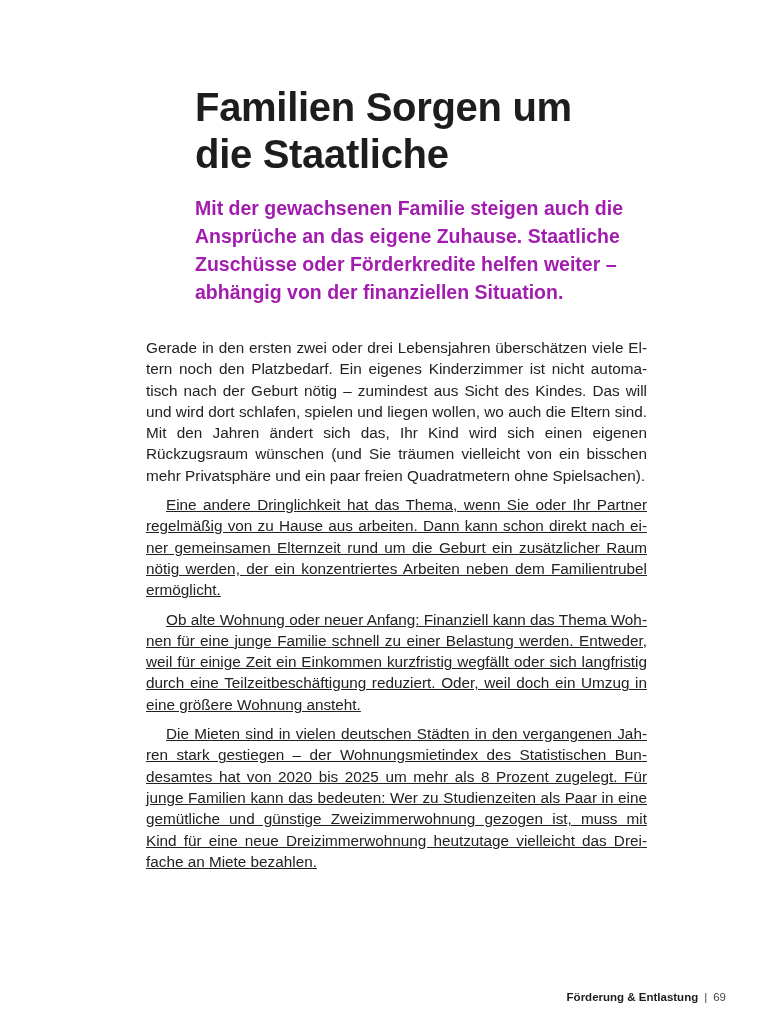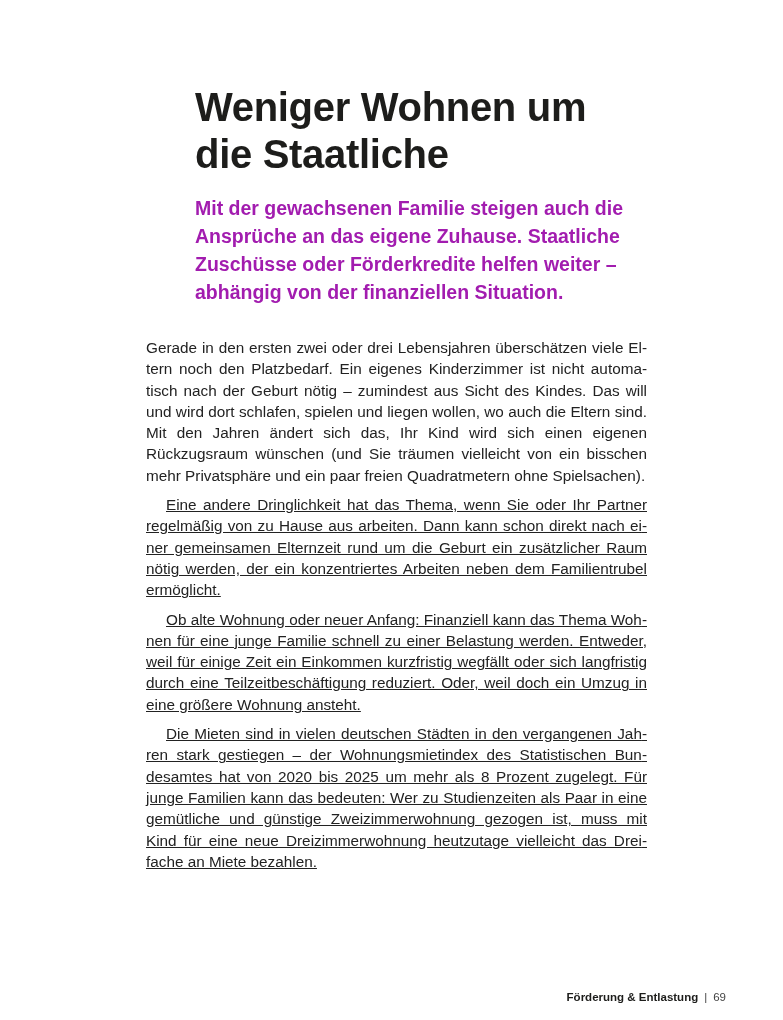--- a/index.html
+++ b/index.html
@@ -32,21 +32,21 @@
     }
     .footer .section { font-weight: bold; }
     .footer .sep { margin: 0 6px; color: #444; }
     .footer .num { color: #444; }
   </style>
 </head>
 <body>
 
 <div class="page">
   <h1 class="title">
-    <span>Weniger Wohnen um</span><br>
+    <span>Familien Sorgen um</span><br>
     <span>die Staatliche</span>
   </h1>
 
   <p class="lead">Mit der gewachsenen Familie steigen auch die Ansprüche an das eigene Zuhause. Staatliche Zuschüsse oder Förderkredite helfen weiter – abhängig von der finanziellen Situation.</p>
 
   <div class="body">
     <p>Gerade in den ersten zwei oder drei Lebensjahren überschätzen viele El­tern noch den Platzbedarf. Ein eigenes Kinderzimmer ist nicht automa­tisch nach der Geburt nötig – zumindest aus Sicht des Kindes. Das will und wird dort schlafen, spielen und liegen wollen, wo auch die Eltern sind. Mit den Jahren ändert sich das, Ihr Kind wird sich einen eigenen Rückzugsraum wünschen (und Sie träumen vielleicht von ein bisschen mehr Privatsphäre und ein paar freien Quadratmetern ohne Spielsa­chen).</p>
     <p class="indent">Eine andere Dringlichkeit hat das Thema, wenn Sie oder Ihr Partner regelmäßig von zu Hause aus arbeiten. Dann kann schon direkt nach ei­ner gemeinsamen Elternzeit rund um die Geburt ein zusätzlicher Raum nötig werden, der ein konzentriertes Arbeiten neben dem Familientrubel ermöglicht.</p>
     <p class="indent">Ob alte Wohnung oder neuer Anfang: Finanziell kann das Thema Woh­nen für eine junge Familie schnell zu einer Belastung werden. Entweder, weil für einige Zeit ein Einkommen kurzfristig wegfällt oder sich langfris­tig durch eine Teilzeitbeschäftigung reduziert. Oder, weil doch ein Um­zug in eine größere Wohnung ansteht.</p>
     <p class="indent">Die Mieten sind in vielen deutschen Städten in den vergangenen Jah­ren stark gestiegen – der Wohnungsmietindex des Statistischen Bun­desamtes hat von 2020 bis 2025 um mehr als 8 Prozent zugelegt. Für junge Familien kann das bedeuten: Wer zu Studienzeiten als Paar in eine gemütliche und günstige Zweizimmerwohnung gezogen ist, muss mit Kind für eine neue Dreizimmerwohnung heutzutage vielleicht das Drei­fache an Miete bezahlen.</p>

